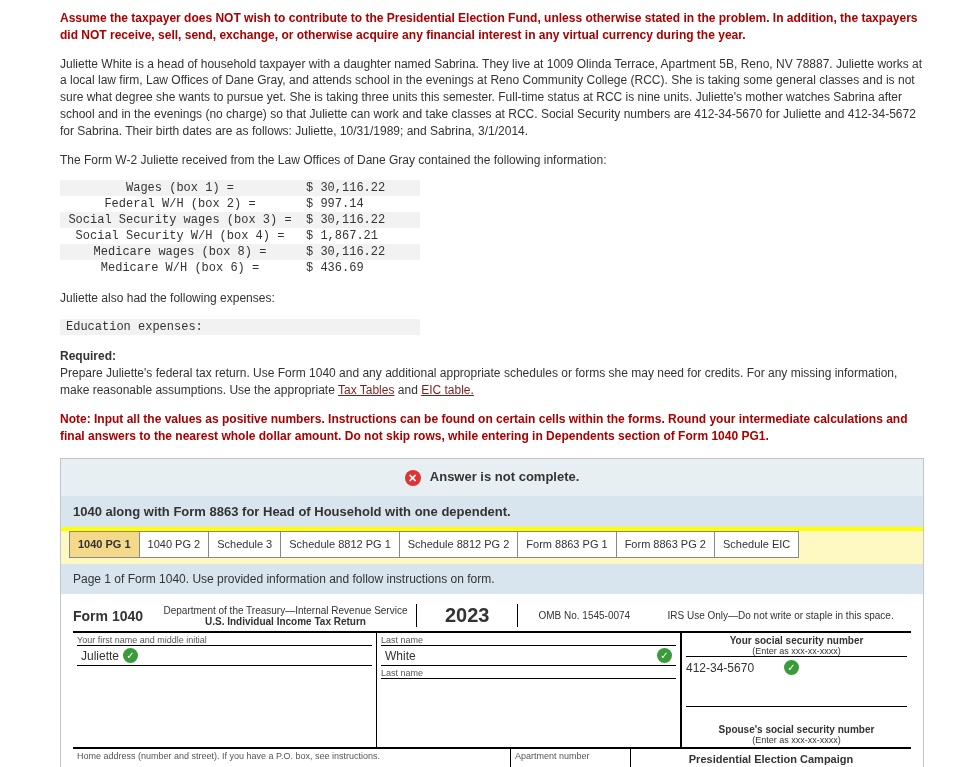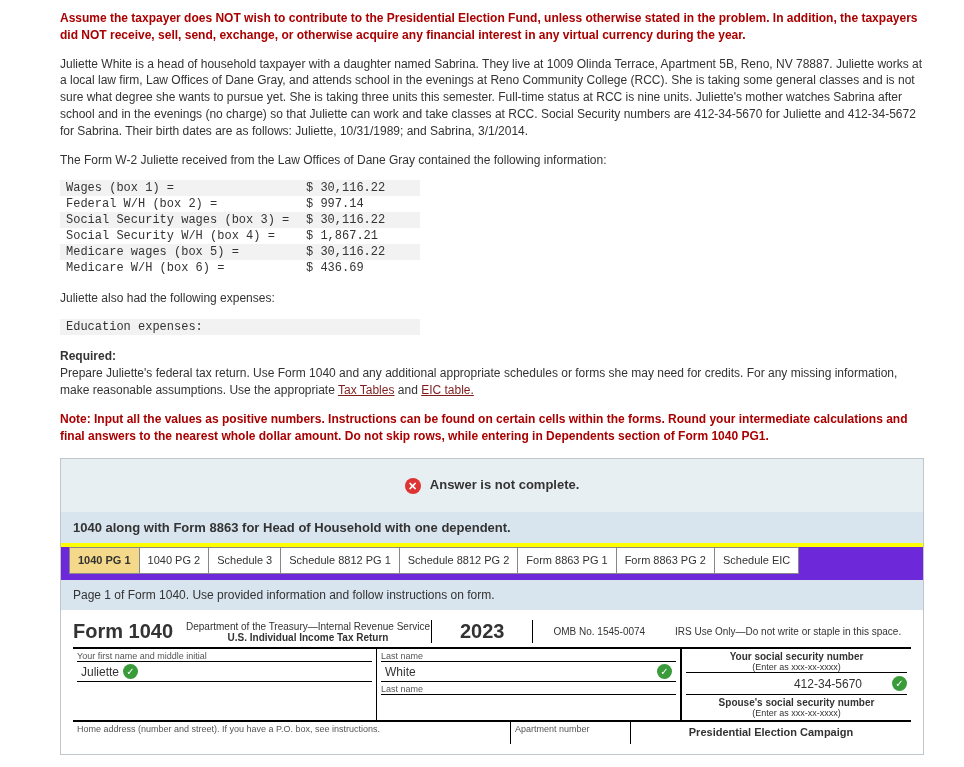--- a/index.html
+++ b/index.html
@@ -2,36 +2,36 @@
 <html><head>
 <meta charset="utf-8">
 <style>
 * { box-sizing: border-box; margin: 0; padding: 0; }
 body { font-family: Arial, Helvetica, sans-serif; font-size: 12px; color: #333; background: #fff; width: 964px; padding: 10px 40px 10px 60px; }
 .red-bold { color: #a00; font-weight: bold; line-height: 1.4; margin-bottom: 12px;}
 .para { color: #333; line-height: 1.4; margin-bottom: 12px; }
 .monotable { font-family: "Courier New", monospace; font-size: 12px; margin: 4px 0 14px 0; border-collapse: collapse;}
 .monotable td { padding: 1px 6px; }
 .monotable tr:nth-child(odd) { background: #f2f2f2;}
-.monotable td.lbl { text-align: left; width: 240px;}
+.monotable td.lbl { text-align: center; width: 240px;}
 .monotable td.val { text-align: left; width: 120px;}
 .req { font-weight: bold; margin-bottom: 2px;}
 a.link { color: #7f1d1d; text-decoration: underline; }
 .answer-box { border: 1px solid #bfc7cc; background: #e8eff3; margin-top: 14px; }
-.answer-header { text-align: center; padding: 18px 0; font-weight: bold; font-size: 13px;}
+.answer-header { text-align: center; padding: 10px 0; font-weight: bold; font-size: 13px;}
 .answer-header .xicon { display:inline-block; width:16px; height:16px; border-radius:50%; background:#d33; color:#fff; text-align:center; line-height:16px; font-size:11px; font-weight:bold; margin-right:6px; vertical-align:middle;}
 .form-desc { background: #d8e4ee; font-weight: bold; padding: 8px 12px; font-size:13px;}
 .highlight-wrap { background: #ffff00; padding: 4px 0 0 0; }
-.tabs { display: flex; background:#6d28d9; padding:0 8px 6px 8px; flex-wrap: wrap;}
+.tabs { display: flex; background:#fef9c3; padding:0 8px 6px 8px; flex-wrap: wrap;}
 .tab { border: 1px solid #888; background:#fff; padding: 6px 8px; font-size:11px; text-align:center; min-width:60px; cursor:pointer; line-height:1.2; margin-right:-1px;}
 .tab.active { background: #f5d98a; font-weight:bold;}
 .page-instr { background:#d8e4ee; padding:8px 12px; font-size:12px;}
 .formarea { background:#fff; padding:10px 12px; }
 .formhead { display:flex; align-items:center; border-bottom:2px solid #000; padding-bottom:4px;}
-.formhead .f1040 { font-weight:bold; font-size:20px; margin-right:12px;}
+.formhead .f1040 { font-weight:bold; font-size:14px; margin-right:12px;}
 .formhead .dept { font-size:10px; text-align:center; flex:1;}
 .formhead .dept .b { font-weight:bold;}
 .formhead .yr { font-weight:bold; font-size:20px; border-left:1px solid #000; border-right:1px solid #000; padding:0 28px;}
 .formhead .omb { font-size:10px; padding: 0 20px;}
 .formhead .irs { font-size:10px; flex:1; text-align:center;}
 .namegrid { display:grid; grid-template-columns: 1fr 1fr 230px; border-bottom:1px solid #000;}
 .cell { border-right:1px solid #000; padding:2px 4px; }
 .cell:last-child { border-right:none;}
 .cell .lbltiny { font-size:9px; color:#555;}
 .cell .valrow { display:flex; align-items:center; height:20px; border-top:1px solid #000; padding:0 4px;}
@@ -63,21 +63,21 @@
       </tr>
 <tr>
         <td class="lbl">Social Security wages (box 3) =</td>
         <td class="val">$ 30,116.22</td>
       </tr>
 <tr>
         <td class="lbl">Social Security W/H (box 4) =</td>
         <td class="val">$ 1,867.21</td>
       </tr>
 <tr>
-        <td class="lbl">Medicare wages (box 5) =</td>
+        <td class="lbl">Medicare wages (box 8) =</td>
         <td class="val">$ 30,116.22</td>
       </tr>
 <tr>
         <td class="lbl">Medicare W/H (box 6) =</td>
         <td class="val">$ 436.69</td>
       </tr>
 </tbody>
   </table>
 
 <p class="para">Juliette also had the following expenses:</p>
@@ -146,25 +146,25 @@
         <div class="valrow">
             <span>White</span>
             <span class="check" style="margin-left:auto">✓</span>
           </div>
         <div class="lbltiny" style="border-top:1px solid #000; padding-top:2px;">Last name</div>
         <div class="valrow"></div>
       </div>
       <div class="ssnblock">
         <div class="t">Your social security number</div>
         <div class="s">(Enter as xxx-xx-xxxx)</div>
-        <div style="border-top:1px solid #000; padding:3px 0; display:flex; justify-content:flex-end; align-items:center;">
+        <div style="border-top:1px solid #000; padding:3px 0; display:flex; justify-content:flex-start; align-items:center;">
           <span>412-34-5670</span>
           <span class="check" style="margin-left:30px">✓</span>
         </div>
-        <div class="t" style="border-top:1px solid #000; padding-top:2px;">Spouse's social security number</div>
+        <div class="t" style="border-top:1px solid #000; padding-top:17px;margin-top:28px;">Spouse's social security number</div>
         <div class="s">(Enter as xxx-xx-xxxx)</div>
       </div>
     </div>
 
     <div class="addrgrid">
       <div class="cell">
         <div class="lbltiny">Home address (number and street). If you have a P.O. box, see instructions.</div>
 
       </div>
       <div class="cell">

